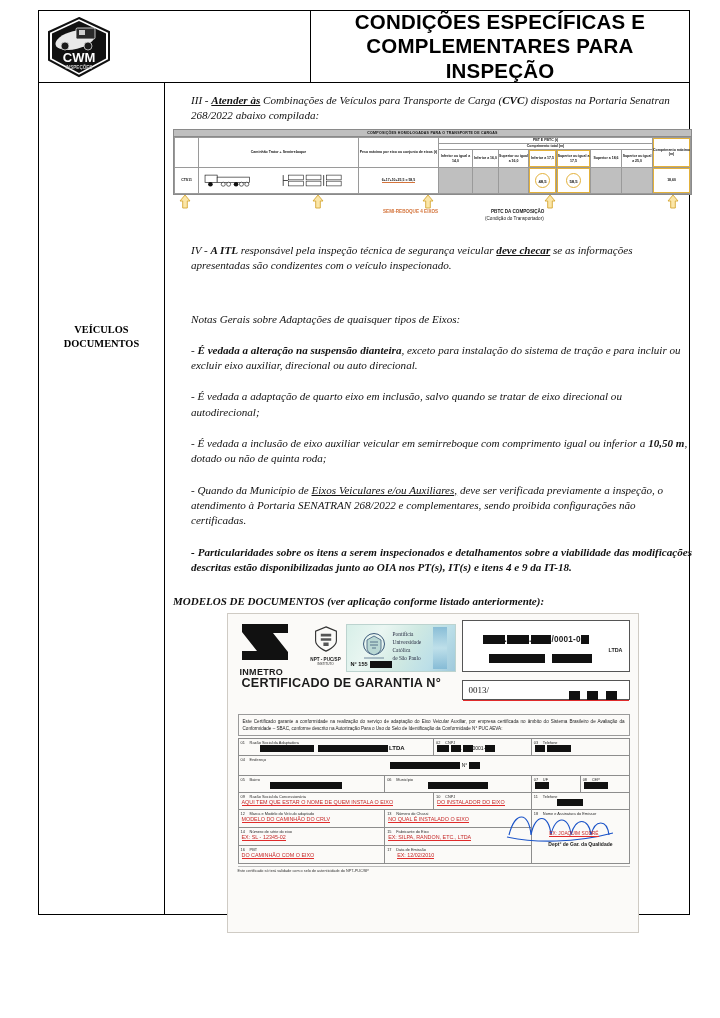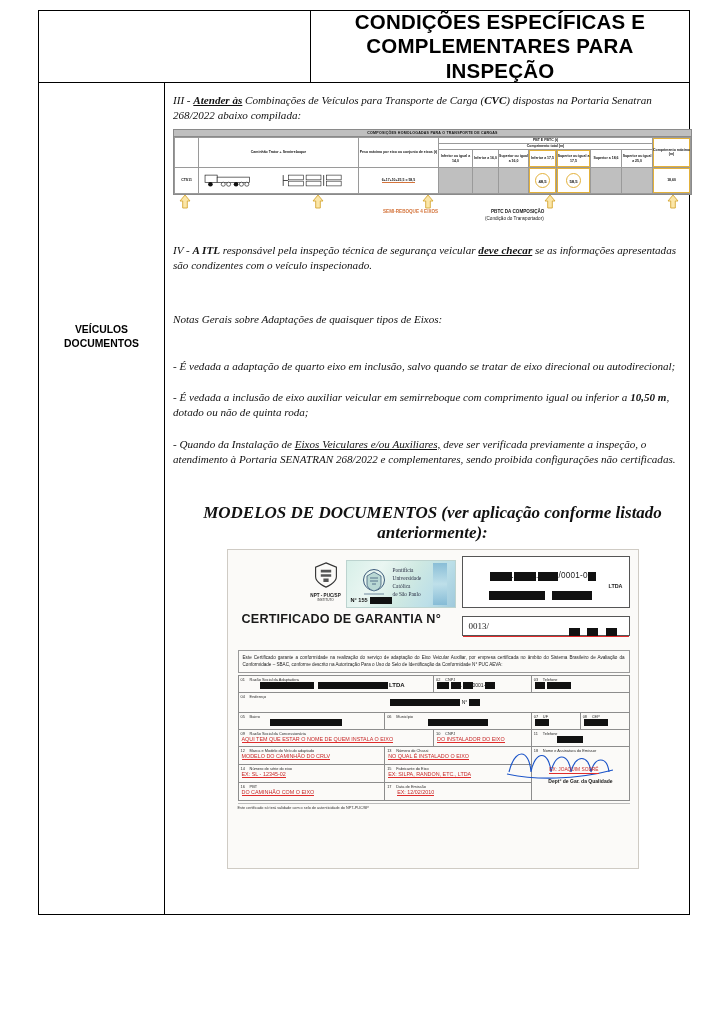--- a/index.html
+++ b/index.html
@@ -73,20 +73,21 @@
   
   .body-row {
     display: flex;
     height: 831px;
   }
   .left-cell {
     width: 126px;
     flex: 0 0 126px;
     border-right: 1.2px solid #000;
     position: relative;
+    font-family: Liberation Serif, serif;
   }
   .left-label {
     position: absolute;
     top: 240px;
     left: 0; right: 0;
     text-align: center;
     font-size: 10.4px;
     font-weight: bold;
     line-height: 1.35;
     color: #000;
@@ -97,38 +98,37 @@
     position: relative;
   }
 
   
   .para {
     font-family: "Liberation Serif", serif;
     font-style: italic;
     font-size: 11.1px;
     line-height: 1.38;
     color: #111;
-    margin: 0 0 0 0;
+    margin: 0 0 0 18px;
     text-align: left;
   }
   .para.just { text-align: justify; }
   .para b { font-weight: bold; }
   .para u { text-decoration: underline; }
   .bu { font-weight: bold; text-decoration: underline; }
   .sp-14 { height: 14px; }
   .sp-16 { height: 16px; }
   .sp-20 { height: 20px; }
   .sp-24 { height: 24px; }
 
   .center-bold {
     font-family: "Liberation Serif", serif;
     font-style: italic;
     font-weight: bold;
-    font-size: 17px;
-    text-align: center;
+    font-size: 11px;
     color: #111;
   }
 
   
   .cvc-wrap {
     margin-top: 5px;
     border: 0.6px solid #8a8a8a;
     background: #fff;
     font-family: "Liberation Sans", sans-serif;
   }
@@ -260,22 +260,22 @@
     position: absolute; left: 14px; top: 62px;
     font-size: 12.6px; font-weight: bold; letter-spacing: 0.2px;
   }
   .cnpj-box {
     position: absolute; right: 8px; top: 6px;
     width: 168px; height: 52px;
     border: 0.6px solid #555;
     background: #fff;
   }
   .cnpj-line {
-    position: absolute; left: 27px; top: 14px;
-    font-size: 8.2px; font-weight: normal; letter-spacing: 0.2px;
+    position: absolute; left: 20px; top: 14px;
+    font-size: 8.2px; font-weight: bold; letter-spacing: 0.2px;
   }
   .cnpj-ltda {
     position: absolute; right: 6px; top: 26px;
     font-size: 5.4px; font-weight: bold;
   }
   .num-box {
     position: absolute; right: 8px; top: 66px;
     width: 168px; height: 20px;
     border: 0.6px solid #555;
     background: #fff;
@@ -345,20 +345,33 @@
   }
 </style>
 </head>
 <body>
 
 <div class="page">
   <div class="doc-frame">
 
     <div class="hdr-row">
       <div class="hdr-logo-cell">
+        <div class="logo-badge">
+          <svg viewBox="0 0 68 62" width="68" height="62" aria-hidden="true">
+            <path d="M34 2 L64 16 L64 44 L34 60 L4 44 L4 16 Z" fill="#ffffff" stroke="#111" stroke-width="2"></path>
+            <path d="M34 5 L61 17.5 L61 42.5 L34 57 L7 42.5 L7 17.5 Z" fill="#111"></path>
+            <ellipse cx="30" cy="24" rx="20" ry="9" fill="#e8e8e8" transform="rotate(-14 30 24)"></ellipse>
+            <rect x="31" y="12" width="19" height="11" rx="1.5" fill="#2b2b2b" stroke="#eee" stroke-width="0.8"></rect>
+            <rect x="34" y="14" width="6" height="5" fill="#cfcfcf"></rect>
+            <circle cx="20" cy="30" r="4" fill="#1a1a1a" stroke="#ddd" stroke-width="0.8"></circle>
+            <circle cx="43" cy="30" r="4" fill="#1a1a1a" stroke="#ddd" stroke-width="0.8"></circle>
+            <text x="34" y="46" font-family="Liberation Sans, sans-serif" font-size="13" font-weight="bold" fill="#ffffff" text-anchor="middle">CWM</text>
+            <text x="34" y="52.5" font-family="Liberation Sans, sans-serif" font-size="4.6" font-weight="bold" fill="#c9c9c9" text-anchor="middle">INSPEÇÕES</text>
+          </svg>
+        </div>
       </div>
       <div class="hdr-title-cell">
         <div class="hdr-title">
           <div>CONDIÇÕES ESPECÍFICAS E</div>
           <div>COMPLEMENTARES PARA INSPEÇÃO</div>
         </div>
       </div>
     </div>
 
     <div class="body-row">
@@ -486,38 +499,46 @@
         <div class="sp-14"></div>
 
         <p class="para"><span>IV -  </span><b>A ITL</b><span> responsável pela inspeção técnica de segurança veicular </span><span class="bu">deve checar</span><span> se as informações apresentadas são condizentes com o veículo inspecionado.</span></p>
 
         <div class="sp-24"></div>
         <div class="sp-14"></div>
 
         <p class="para">Notas Gerais sobre Adaptações de quaisquer tipos de Eixos:</p>
         <div class="sp-16"></div>
 
+        <p class="para"><span>- </span><b>É vedada a alteração na suspensão dianteira</b><span>, exceto para instalação do sistema de tração e para incluir ou excluir eixo auxiliar, direcional ou auto direcional.</span></p>
         <div class="sp-16"></div>
 
         <p class="para">- É vedada  a adaptação de quarto eixo em inclusão, salvo quando se tratar de eixo direcional ou autodirecional;</p>
         <div class="sp-16"></div>
 
         <p class="para"><span>- É vedada  a inclusão de eixo auxiliar veicular em semirreboque com comprimento igual ou inferior a </span><b>10,50 m</b><span>, dotado ou não de quinta roda;</span></p>
         <div class="sp-16"></div>
 
-        <p class="para"><span>- Quando da Instalação de </span><u>Eixos Veiculares e/ou Auxiliares,</u><span> deve ser verificada previamente a inspeção, o atendimento à Portaria SENATRAN 268/2022 e complementares, sendo proibida configurações não certificadas.</span></p>
+        <p class="para"><span>- Quando da Município de </span><u>Eixos Veiculares e/ou Auxiliares,</u><span> deve ser verificada previamente a inspeção, o atendimento à Portaria SENATRAN 268/2022 e complementares, sendo proibida configurações não certificadas.</span></p>
         <div class="sp-16"></div>
 
+        <p class="para just" style="font-weight:bold">-  Particularidades  sobre  os  itens  a  serem  inspecionados  e  detalhamentos  sobre  a  viabilidade  das modificações descritas estão disponibilizadas junto ao OIA nos PT(s), IT(s) e itens 4 e 9  da IT-18.</p>
         <div class="sp-20"></div>
 
         <div class="center-bold">MODELOS DE DOCUMENTOS (ver aplicação conforme listado anteriormente):</div>
 
         <div class="cert">
 
           <div class="cert-top">
+            <div class="inmetro">
+              <svg class="inmetro-n" viewBox="0 0 50 40" aria-hidden="true">
+                <path d="M2 2 H48 V11 H33 L48 30 V38 H2 V29 H17 L2 10 Z" fill="#111"></path>
+              </svg>
+              <div class="inmetro-txt">INMETRO</div>
+            </div>
 
             <div class="npt-logo">
               <svg viewBox="0 0 32 30" width="28" height="26" aria-hidden="true">
                 <path d="M16 1 L28 6 V17 C28 24 16 29 16 29 C16 29 4 24 4 17 V6 Z" fill="none" stroke="#333" stroke-width="1.3"></path>
                 <path d="M10 9 h12 v3 h-12 z M10 14 h12 v3 h-12 z M13 19 h6 v4 h-6 z" fill="#555"></path>
               </svg>
               <div class="npt-txt">NPT - PUC/SP</div>
               <div class="npt-sub">INSTITUTO</div>
             </div>
 

